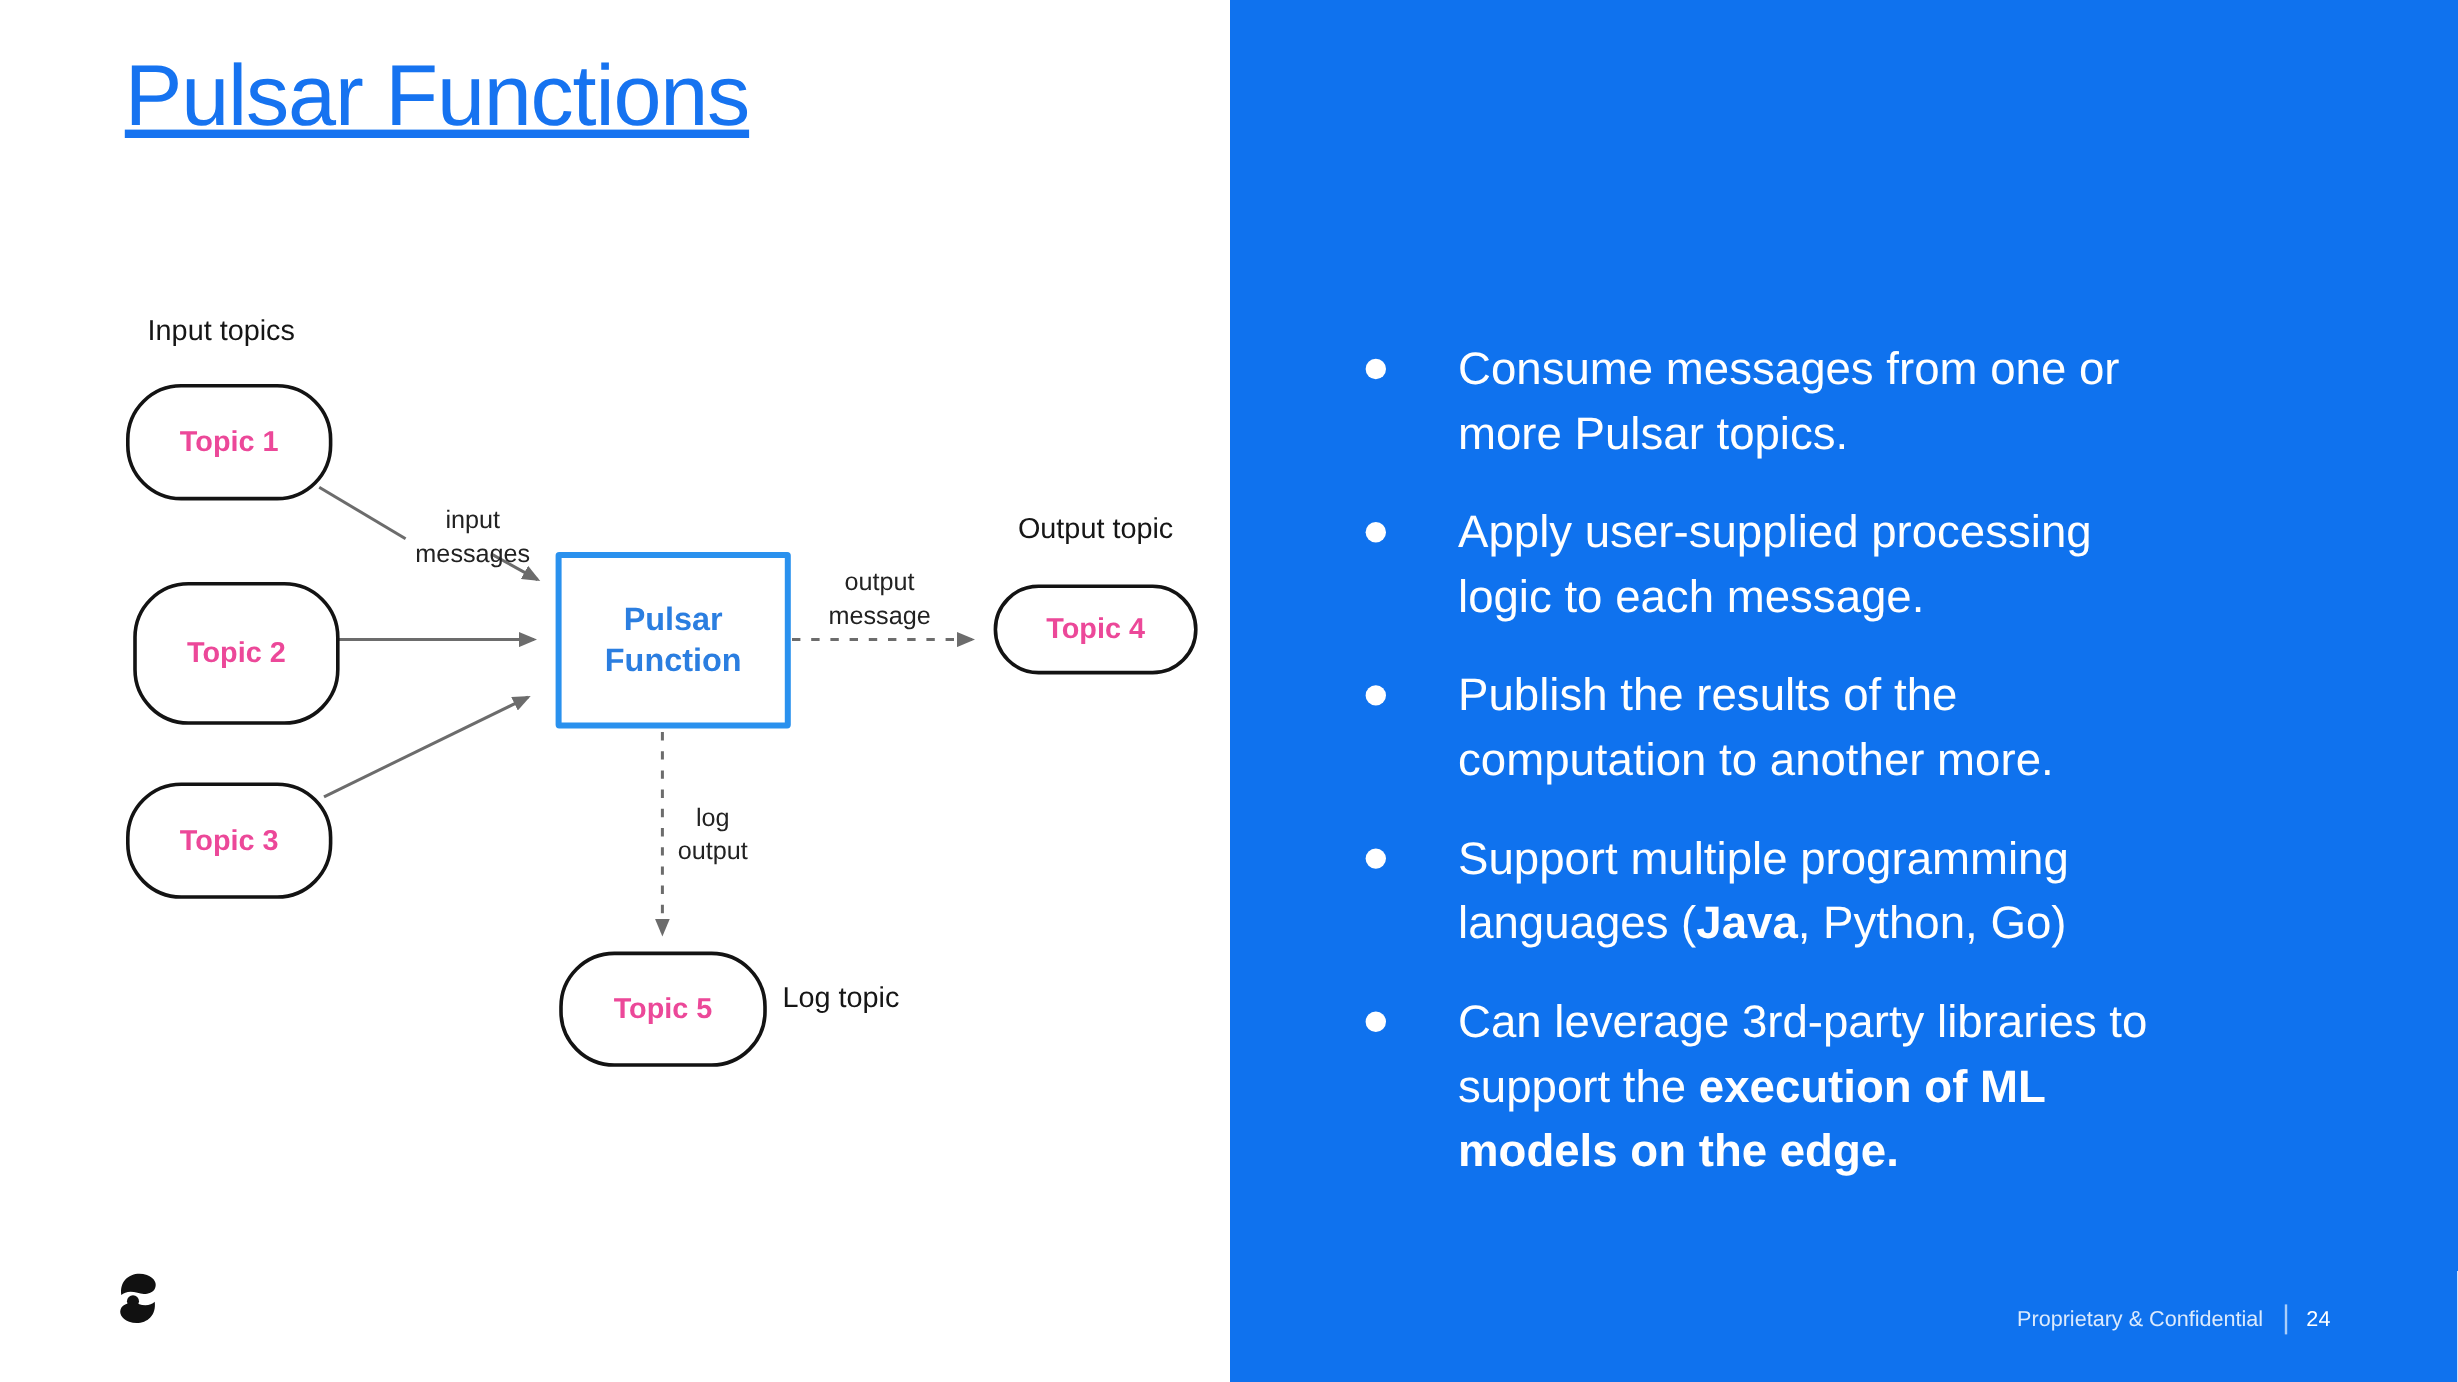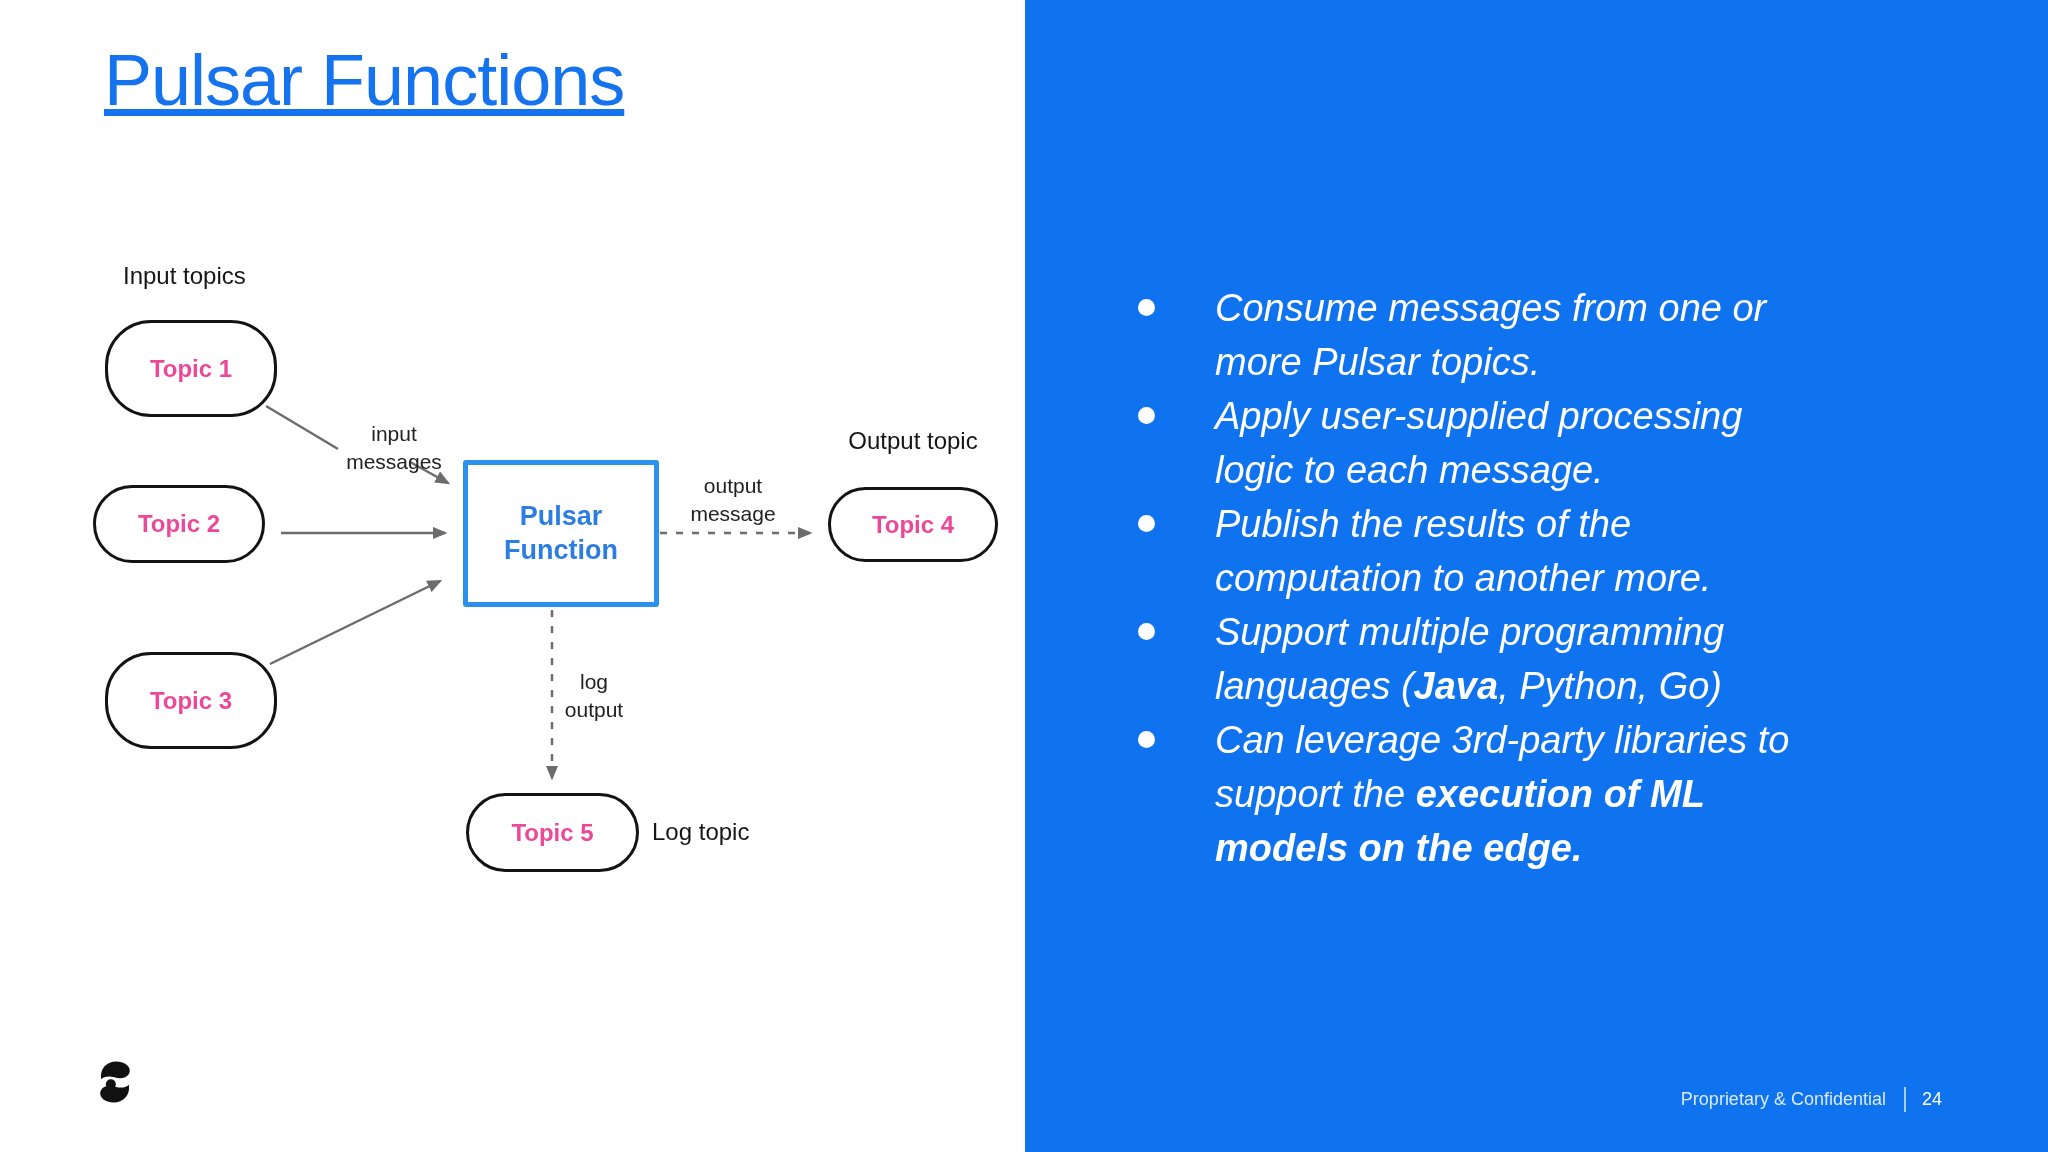--- a/index.html
+++ b/index.html
@@ -29,21 +29,21 @@
   .dlabel{position:absolute;font-size:24px;color:#161616;white-space:nowrap;}
   .elabel{
     position:absolute;font-size:21px;color:#222;line-height:28px;
     text-align:center;transform:translateX(-50%);white-space:nowrap;
   }
   .logo{position:absolute;left:94px;top:1056px;width:42px;height:52px;}
   
   .right{position:absolute;left:1025px;top:0;width:1023px;height:1152px;background:#0f72ee;}
   .bullets{
     position:absolute;left:113px;top:281px;margin:0;padding:0;list-style:none;
-    display:flex;flex-direction:column;font-style:italic;
+    display:flex;flex-direction:column;gap:28px;
   }
   .bullets li{display:flex;align-items:flex-start;}
   .bdot{
     flex:0 0 auto;width:17px;height:17px;border-radius:50%;background:#ffffff;
     margin-top:18px;margin-right:60px;
   }
   .btext{margin:0;width:592px;font-size:38px;line-height:54px;color:#ffffff;font-weight:400;}
   .btext b{font-weight:bold;}
   .footer{
     position:absolute;right:106px;bottom:40px;display:flex;align-items:center;
@@ -93,24 +93,24 @@
       <div class="elabel" style="left:733px;top:312px;">
         <span>output</span><br>
         <span>message</span>
       </div>
       <div class="elabel" style="left:594px;top:508px;">
         <span>log</span><br>
         <span>output</span>
       </div>
 
       <div class="pill" style="left:105px;top:160px;width:172px;height:97px;">Topic 1</div>
-      <div class="pill" style="left:93px;top:325px;width:172px;height:78px;text-align:right;">Topic 2</div>
+      <div class="pill" style="left:111px;top:325px;width:172px;height:119px;text-align:right;">Topic 2</div>
       <div class="pill" style="left:105px;top:492px;width:172px;height:97px;">Topic 3</div>
       <div class="pill" style="left:828px;top:327px;width:170px;height:75px;">Topic 4</div>
-      <div class="pill" style="left:466px;top:633px;width:173px;height:79px;">Topic 5</div>
+      <div class="pill" style="left:466px;top:633px;width:173px;height:96px;">Topic 5</div>
 
       <div class="fnbox">
         <div class="fnlabel">Pulsar Function</div>
       </div>
     </div>
 
     <div class="logo">
       <svg viewBox="0 0 44 56" width="42" height="52">
         <path d="M7 25 C5 10, 18 3, 30 7 C37 9.5, 39.5 15, 37 19.5 C34.5 24, 27 25, 21.5 23 C15.5 21, 10 22, 7 25 Z" fill="#111111"></path>
         <circle cx="17.5" cy="30.5" r="5.4" fill="#111111"></circle>

